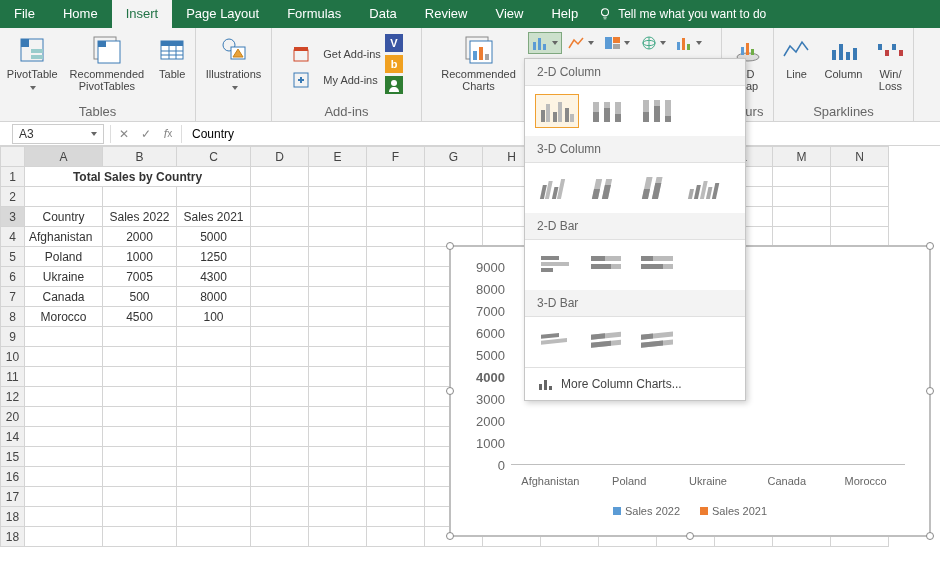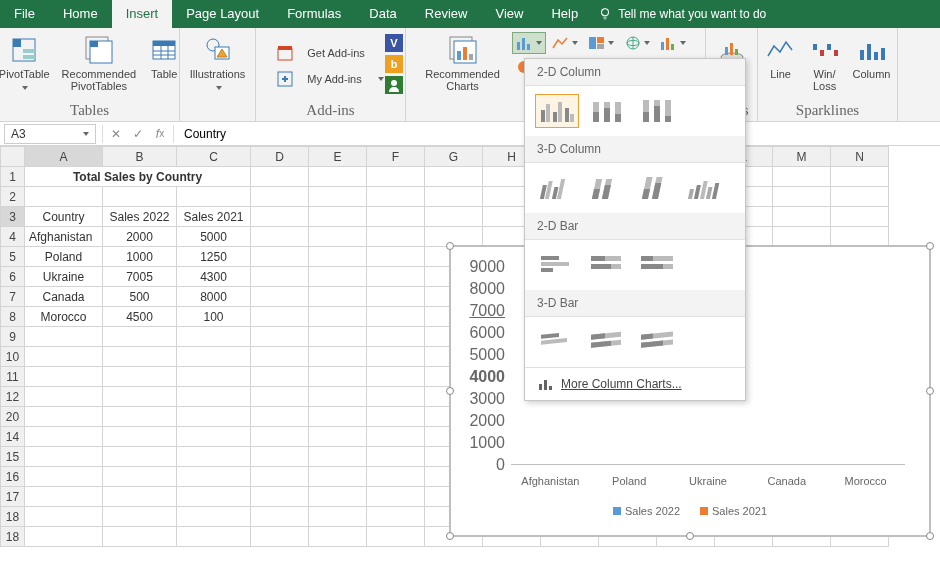--- a/index.html
+++ b/index.html
@@ -8,41 +8,41 @@
 
 .titlebar { background: #217346; height: 28px; display: flex; align-items: center; }
 .tab { padding: 0 14px; height: 28px; line-height: 28px; color: #fff; font-size: 13px; cursor: pointer; }
 .tab.active { background: #f3f3f3; color: #217346; }
 .tell-me { color: #fff; display: flex; align-items: center; gap: 6px; margin-left: 6px; }
 .tell-me svg { width: 14px; height: 14px; }
 
 
 .ribbon { background: #f3f3f3; height: 94px; display: flex; border-bottom: 1px solid #d4d4d4; position: relative; }
 .group { border-right: 1px solid #d4d4d4; padding: 4px 6px 2px; display: flex; flex-direction: column; justify-content: space-between; align-items: center; }
-.group-label { color: #666; font-size: 15px; text-align: center; margin-top: 2px; font-family: Liberation Serif, serif; }
+.group-label { color: #666; font-size: 13px; text-align: center; margin-top: 2px; }
 .group-body { display: flex; align-items: flex-start; gap: 4px; flex: 1; }
 .big-btn { display: flex; flex-direction: column; align-items: center; padding: 2px 4px; cursor: pointer; min-width: 36px; }
 .big-btn .ic { width: 32px; height: 32px; display: flex; align-items: center; justify-content: center; }
 .big-btn .lbl { font-size: 11px; text-align: center; line-height: 12px; margin-top: 2px; color: #444; }
 .small-row { display: flex; align-items: center; gap: 14px; padding: 2px 4px; cursor: pointer; font-size: 11px; color: #444; }
 .vcol { display: flex; flex-direction: column; gap: 2px; }
 .chart-drop { width: 34px; height: 22px; display: flex; align-items: center; justify-content: center; cursor: pointer; border: 1px solid transparent; }
 .chart-drop.active { background: #cce0cc; border: 1px solid #7fa87f; }
 .carrot { width: 0; height: 0; border-left: 3px solid transparent; border-right: 3px solid transparent; border-top: 4px solid #666; margin-left: 2px; }
 
 
 .chart-menu { position: absolute; top: 30px; left: 524px; width: 222px; background: #fff; border: 1px solid #c6c6c6; box-shadow: 2px 2px 6px rgba(0,0,0,0.2); z-index: 100; }
 .chart-menu-section { padding: 6px 12px; color: #666; font-size: 12px; background: #f3f3f3; border-bottom: 1px solid #e0e0e0; }
 .chart-menu-row { display: flex; gap: 6px; padding: 8px 10px; }
 .chart-opt { width: 44px; height: 34px; border: 1px solid transparent; display: flex; align-items: center; justify-content: center; cursor: pointer; }
 .chart-opt.sel { border: 1px solid #f0a030; background: #fdf4e3; }
 .chart-more { display: flex; align-items: center; gap: 8px; padding: 8px 12px; border-top: 1px solid #e0e0e0; cursor: pointer; color: #444; }
 
 
-.formula-bar { height: 24px; display: flex; align-items: center; border-bottom: 1px solid #d4d4d4; background: #fff; }
+.formula-bar { height: 24px; display: flex; align-items: center; border-bottom: 1px solid #d4d4d4; background: #fff; padding-left: 8px; }
 .name-box { width: 92px; height: 20px; border: 1px solid #ccc; margin: 0 4px; display: flex; align-items: center; padding: 0 6px; font-size: 12px; justify-content: space-between; }
 .fb-btn { width: 22px; height: 22px; display: flex; align-items: center; justify-content: center; color: #888; cursor: pointer; }
 .fb-sep { width: 1px; height: 18px; background: #ddd; margin: 0 2px; }
 .fb-input { flex: 1; height: 20px; border: none; padding: 0 8px; font-size: 12px; outline: none; }
 
 
 .grid-wrap { position: relative; overflow: hidden; }
 table.grid { border-collapse: collapse; table-layout: fixed; }
 .grid th, .grid td { border: 1px solid #d4d4d4; font-size: 12px; height: 20px; padding: 0 4px; text-align: center; background: #fff; }
 .grid th { background: #f0f0f0; font-weight: normal; color: #444; }
@@ -56,21 +56,21 @@
 
 
 .chart-obj { position: absolute; left: 450px; top: 100px; width: 480px; height: 290px; background: #fff; border: 1px solid #bfbfbf; box-shadow: 0 0 0 1px #bfbfbf; }
 .chart-obj .handle { position: absolute; width: 8px; height: 8px; background: #fff; border: 1px solid #888; border-radius: 50%; }
 .h-tl{top:-5px;left:-5px}.h-tr{top:-5px;right:-5px}.h-bl{bottom:-5px;left:-5px}.h-br{bottom:-5px;right:-5px}
 .h-tm{top:-5px;left:50%;margin-left:-4px}.h-bm{bottom:-5px;left:50%;margin-left:-4px}
 .h-ml{top:50%;left:-5px;margin-top:-4px}.h-mr{top:50%;right:-5px;margin-top:-4px}
 .chart-inner { position: absolute; inset: 10px; }
 .plot-area { position: absolute; left: 50px; top: 10px; right: 14px; bottom: 60px; }
 .y-axis { position: absolute; left: 0; top: 10px; bottom: 60px; width: 48px; }
-.y-tick { position: absolute; right: 4px; font-size: 16px; color: #666; transform: translateY(50%); }
+.y-tick { position: absolute; right: 4px; font-size: 13px; color: #666; transform: translateY(50%); }
 .bars-row { position: absolute; inset: 0; display: flex; align-items: flex-end; justify-content: space-around; border-bottom: 1px solid #bfbfbf; }
 .bar-group { display: flex; align-items: flex-end; gap: 2px; width: 60px; justify-content: center; }
 .bar { width: 20px; }
 .bar.s0 { background: #5b9bd5; }
 .bar.s1 { background: #ed7d31; }
 .x-labels { position: absolute; left: 50px; right: 14px; bottom: 38px; display: flex; justify-content: space-around; font-size: 11px; color: #666; }
 .legend { position: absolute; bottom: 8px; left: 0; right: 0; display: flex; justify-content: center; gap: 20px; font-size: 11px; color: #666; }
 .legend span { display: flex; align-items: center; gap: 4px; }
 .sw { width: 8px; height: 8px; display: inline-block; }
 .sw.s0{background:#5b9bd5}.sw.s1{background:#ed7d31}
@@ -95,21 +95,21 @@
     <svg viewBox="0 0 16 16">
         <circle cx="8" cy="6" r="4" fill="none" stroke="#fff" stroke-width="1.2"></circle>
         <path d="M6 11h4v1H6z M6.5 13h3v1h-3z" fill="#fff"></path>
       </svg>
     <span>Tell me what you want to do</span>
   </div>
 </div>
 
 <div class="ribbon">
 
-  <div class="group" style="width:180px">
+  <div class="group" style="width:196px">
     <div class="group-body">
       <div class="big-btn">
         <div class="ic">
             <svg width="30" height="30">
               <rect x="4" y="4" width="22" height="22" fill="none" stroke="#3a7ab5"></rect>
               <rect x="4" y="4" width="8" height="8" fill="#3a7ab5"></rect>
               <rect x="14" y="14" width="12" height="4" fill="#9cc"></rect>
               <rect x="14" y="20" width="12" height="4" fill="#9cc"></rect>
             </svg>
           </div>
@@ -324,40 +324,40 @@
         <div class="ic">
             <svg width="30" height="24">
               <polyline points="2,18 8,8 14,14 20,4 26,12" fill="none" stroke="#3a7ab5" stroke-width="1.5"></polyline>
             </svg>
           </div>
         <div class="lbl">Line</div>
       </div>
       <div class="big-btn">
         <div class="ic">
             <svg width="30" height="24">
+              <rect x="3" y="12" width="4" height="10" fill="#3a7ab5"></rect>
+              <rect x="10" y="6" width="4" height="16" fill="#3a7ab5"></rect>
+              <rect x="17" y="14" width="4" height="8" fill="#3a7ab5"></rect>
+              <rect x="24" y="10" width="4" height="12" fill="#3a7ab5"></rect>
+            </svg>
+          </div>
+        <div class="lbl">Column</div>
+      </div>
+      <div class="big-btn">
+        <div class="ic">
+            <svg width="30" height="24">
               <rect x="3" y="6" width="4" height="6" fill="#3a7ab5"></rect>
               <rect x="10" y="12" width="4" height="6" fill="#c04040"></rect>
               <rect x="17" y="6" width="4" height="6" fill="#3a7ab5"></rect>
               <rect x="24" y="12" width="4" height="6" fill="#c04040"></rect>
             </svg>
           </div>
         <div class="lbl" style="white-space:pre-line">Win/
 Loss</div>
       </div>
-      <div class="big-btn">
-        <div class="ic">
-            <svg width="30" height="24">
-              <rect x="3" y="12" width="4" height="10" fill="#3a7ab5"></rect>
-              <rect x="10" y="6" width="4" height="16" fill="#3a7ab5"></rect>
-              <rect x="17" y="14" width="4" height="8" fill="#3a7ab5"></rect>
-              <rect x="24" y="10" width="4" height="12" fill="#3a7ab5"></rect>
-            </svg>
-          </div>
-        <div class="lbl">Column</div>
-      </div>
     </div>
     <div class="group-label">Sparklines</div>
   </div>
 
   <div class="chart-menu">
     <div class="chart-menu-section">2-D Column</div>
     <div class="chart-menu-row">
       <div class="chart-opt sel">
           <svg width="36" height="26">
             <rect x="2" y="12" width="4" height="12" fill="#888"></rect>
@@ -489,21 +489,21 @@
             </g>
           </svg>
         </div>
     </div>
     <div class="chart-more">
       <svg width="16" height="16">
           <rect x="2" y="8" width="3" height="6" fill="#666"></rect>
           <rect x="7" y="4" width="3" height="10" fill="#666"></rect>
           <rect x="12" y="10" width="3" height="4" fill="#666"></rect>
         </svg>
-      <span style="text-decoration:underline">More Column Charts...</span>
+      <span style="">More Column Charts...</span>
     </div>
   </div>
 </div>
 
 <div class="formula-bar">
   <div class="name-box">
     <span>A3</span>
     <span class="carrot"></span>
   </div>
   <div class="fb-sep"></div>
@@ -889,21 +889,21 @@
   <div class="handle h-mr"></div>
   <div class="chart-inner">
     <div class="y-axis" id="y-axis">
           <div class="y-tick" style="bottom: 0%;">0</div>
           <div class="y-tick" style="bottom: 11.1111%;">1000</div>
           <div class="y-tick" style="bottom: 22.2222%;">2000</div>
           <div class="y-tick" style="bottom: 33.3333%;">3000</div>
           <div class="y-tick" style="bottom: 44.4444%; font-weight: bold;">4000</div>
           <div class="y-tick" style="bottom: 55.5556%;">5000</div>
           <div class="y-tick" style="bottom: 66.6667%;">6000</div>
-          <div class="y-tick" style="bottom: 77.7778%; text-decoration: underline;">7000</div>
+          <div class="y-tick" style="bottom: 77.7778%;">7000</div>
           <div class="y-tick" style="bottom: 88.8889%;">8000</div>
           <div class="y-tick" style="bottom: 100%;">9000</div>
         </div>
     <div class="plot-area">
       <div class="bars-row" id="bars-row">
             <div class="bar-group">
               <div class="bar s0" style="height: 22.2222%;"></div>
               <div class="bar s1" style="height: 55.5556%;"></div>
             </div>
             <div class="bar-group">

